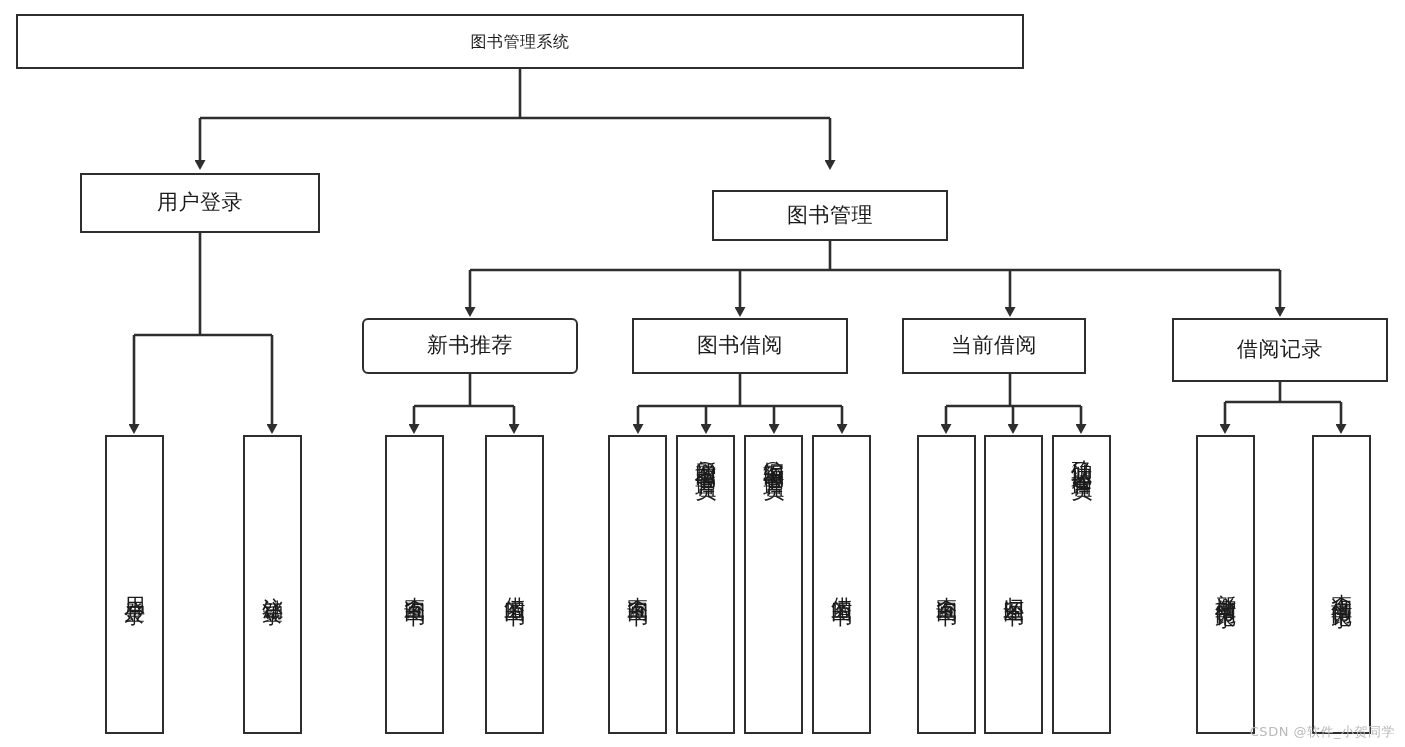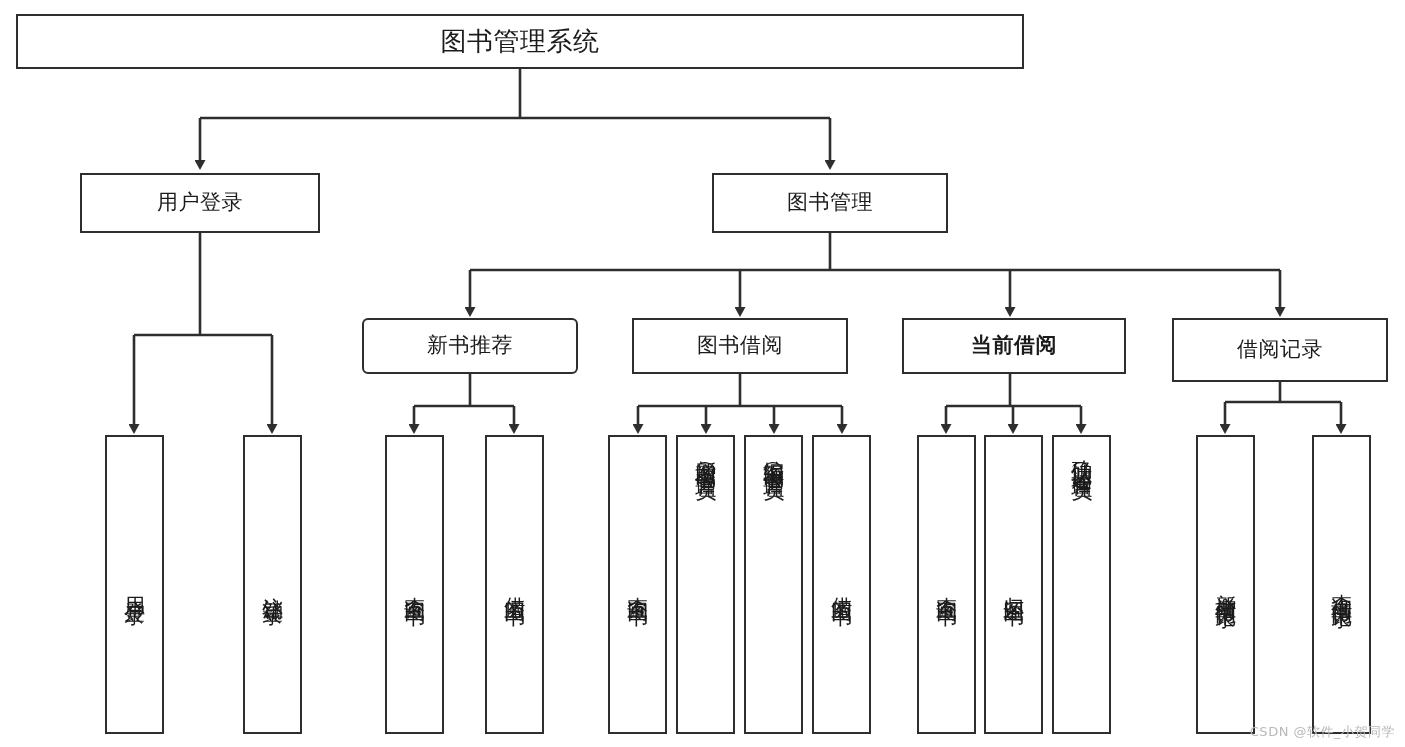--- a/index.html
+++ b/index.html
@@ -38,21 +38,21 @@
     color: #1b1b1b;
     letter-spacing: 0.5px;
     white-space: nowrap;
     text-align: center;
   }
   .node.horizontal .node-label {
     font-size: 21px;
     line-height: 1.1;
   }
   .node.root .node-label {
-    font-size: 26px;
+    font-size: 16px;
   }
   .node.vertical {
     align-items: flex-start;
     justify-content: center;
     padding-top: 4px;
   }
   .node.vertical .node-label {
     writing-mode: vertical-rl;
     text-orientation: upright;
     font-size: 21px;
@@ -131,33 +131,33 @@
   </svg>
 
   <div class="node root horizontal" style="left:16px; top:14px; width:1008px; height:55px;">
     <span class="node-label">图书管理系统</span>
   </div>
 
   <div class="node horizontal" style="left:80px; top:173px; width:240px; height:60px;">
     <span class="node-label">用户登录</span>
   </div>
 
-  <div class="node horizontal" style="left:712px; top:173px; width:236px; height:60px;">
+  <div class="node horizontal" style="left:712px; top:190px; width:236px; height:51px;">
     <span class="node-label">图书管理</span>
   </div>
 
   <div class="node horizontal" style="left:362px; top:318px; width:216px; height:56px;border-radius:6px;">
     <span class="node-label">新书推荐</span>
   </div>
 
   <div class="node horizontal" style="left:632px; top:318px; width:216px; height:56px;">
     <span class="node-label">图书借阅</span>
   </div>
 
-  <div class="node horizontal" style="left:902px; top:318px; width:224px; height:56px;font-weight:bold;">
+  <div class="node horizontal" style="left:902px; top:318px; width:184px; height:56px;">
     <span class="node-label">当前借阅</span>
   </div>
 
   <div class="node horizontal" style="left:1172px; top:318px; width:216px; height:64px;">
     <span class="node-label">借阅记录</span>
   </div>
 
   <div class="node vertical centered" style="left:105px; top:435px; width:59px; height:299px;">
     <span class="node-label">用户登录</span>
   </div>

